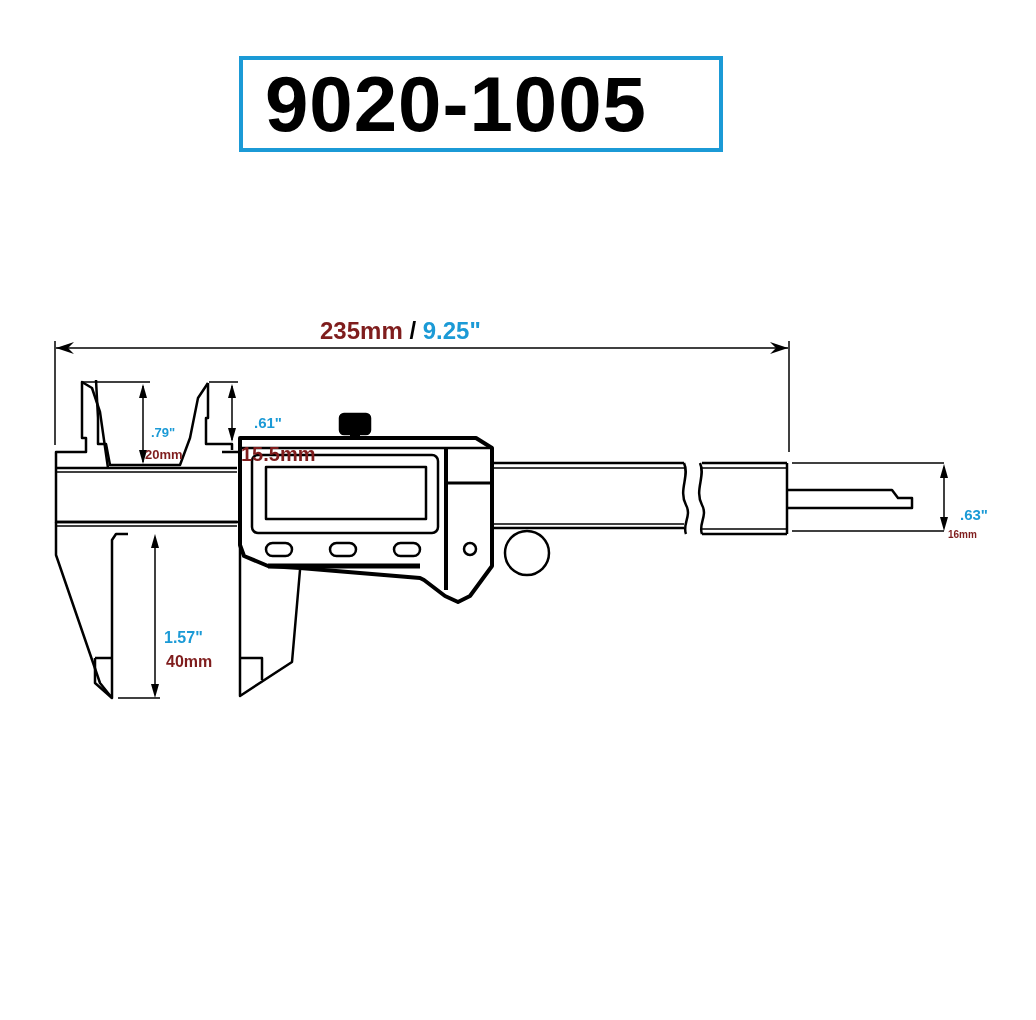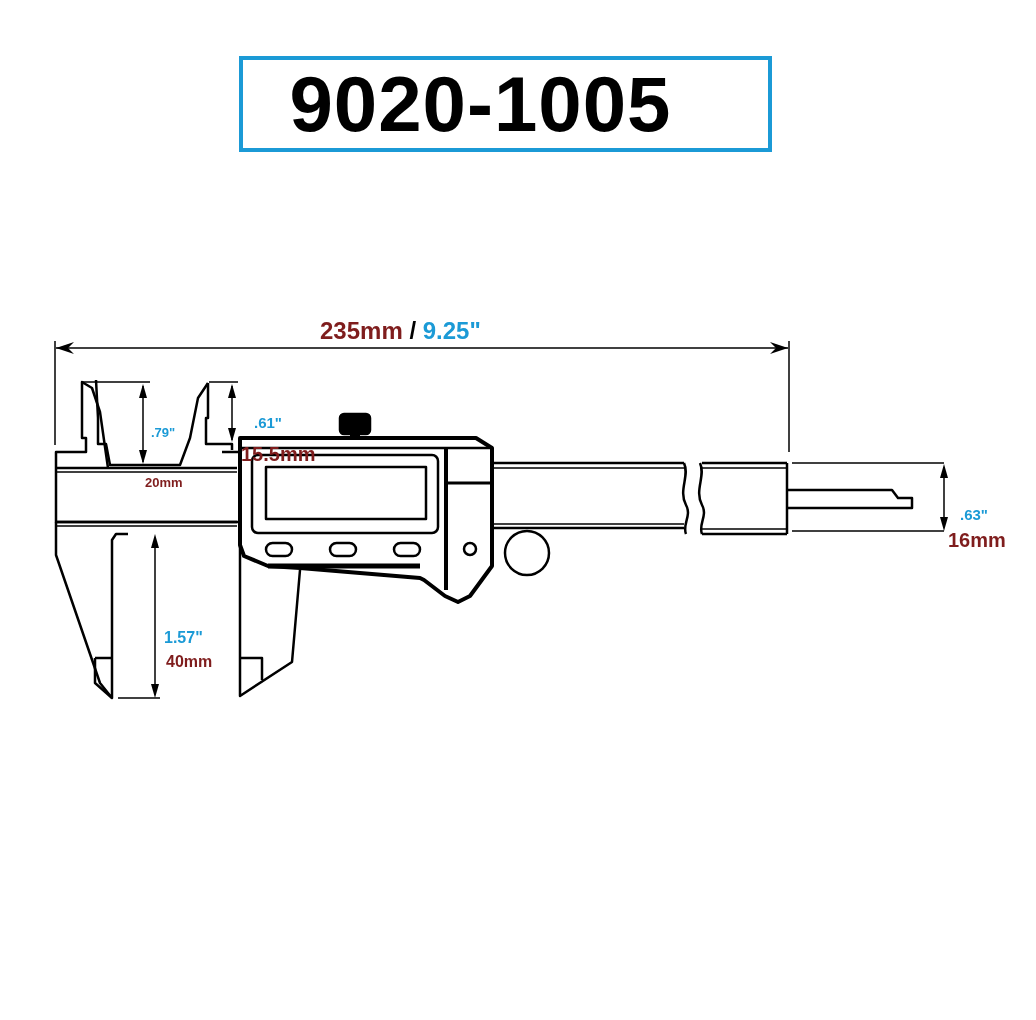--- a/index.html
+++ b/index.html
@@ -1,18 +1,18 @@
 <!DOCTYPE html>
 <html><head>
 <meta charset="utf-8">
 <style>
   html, body { margin:0; padding:0; background:#ffffff; }
   body { width:1036px; height:1020px; position:relative; overflow:hidden;
          font-family:"Liberation Sans", sans-serif; }
-  .title-box { position:absolute; left:239px; top:56px; width:533px; height:96px;
+  .title-box { position:absolute; left:239px; top:56px; width:484px; height:96px;
                border:4px solid #1b9ad6; box-sizing:border-box;
                display:flex; align-items:center; justify-content:center; }
   .title-text { font-family:"Liberation Sans", sans-serif; font-weight:bold;
                 font-size:78px; color:#000; letter-spacing:1px; margin-left:-50px; }
   .lbl { position:absolute; font-family:"Liberation Sans", sans-serif; font-weight:bold;
          white-space:nowrap; line-height:1; }
   .red { color:#7f1d1d;margin-top:48px; }
   .blue { color:#1b9ad6; }
   .blk { color:#000; }
   svg { position:absolute; left:0; top:0; }
@@ -116,23 +116,23 @@
     <polygon points="944,531 940,517 948,517" stroke="none"></polygon>
   </g>
 </svg>
 
 <div class="lbl" style="left:320px; top:319px; font-size:24px;">
   <span class="red">235mm</span>
   <span class="blk">/</span>
   <span class="blue">9.25"</span>
 </div>
 
-<div class="lbl red" style="left:145px; top:428px; font-size:13px;">20mm</div>
+<div class="lbl red" style="left:145px; top:400px; font-size:13px;">20mm</div>
 <div class="lbl blue" style="left:151px; top:426px; font-size:13px;">.79"</div>
 
 <div class="lbl red" style="left:241px; top:396px; font-size:20px;">15.5mm</div>
 <div class="lbl blue" style="left:254px; top:415px; font-size:15px;">.61"</div>
 
 <div class="lbl red" style="left:166px; top:606px; font-size:16px;">40mm</div>
 <div class="lbl blue" style="left:164px; top:630px; font-size:16px;">1.57"</div>
 
-<div class="lbl red" style="left:948px; top:482px; font-size:20px;text-align:right;">16mm</div>
+<div class="lbl red" style="left:948px; top:482px; font-size:10px;text-align:right;">16mm</div>
 <div class="lbl blue" style="left:960px; top:507px; font-size:15px;">.63"</div>
 
 </body></html>

